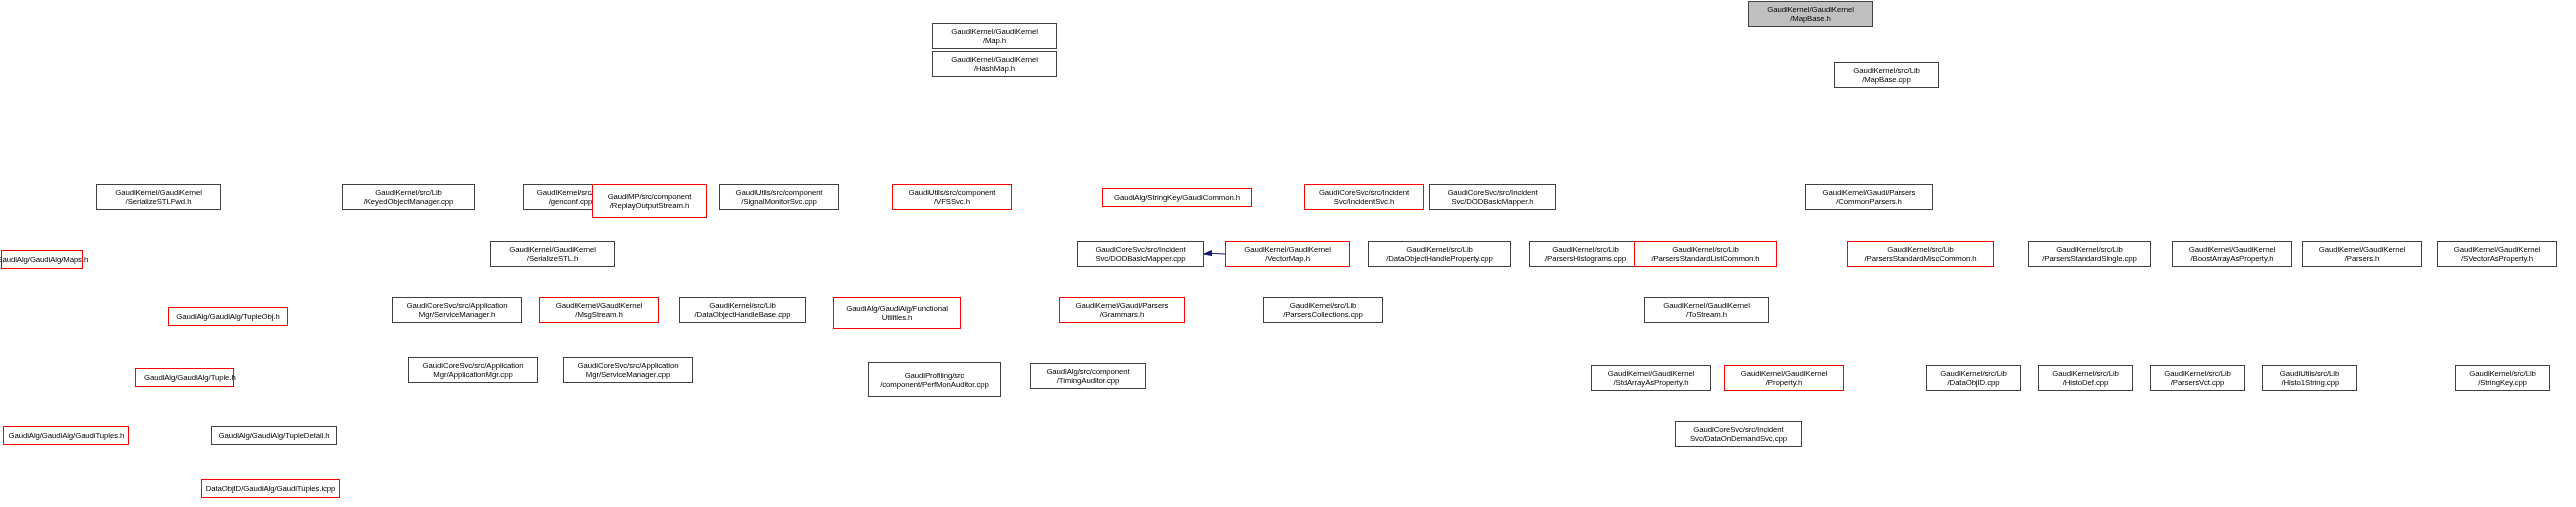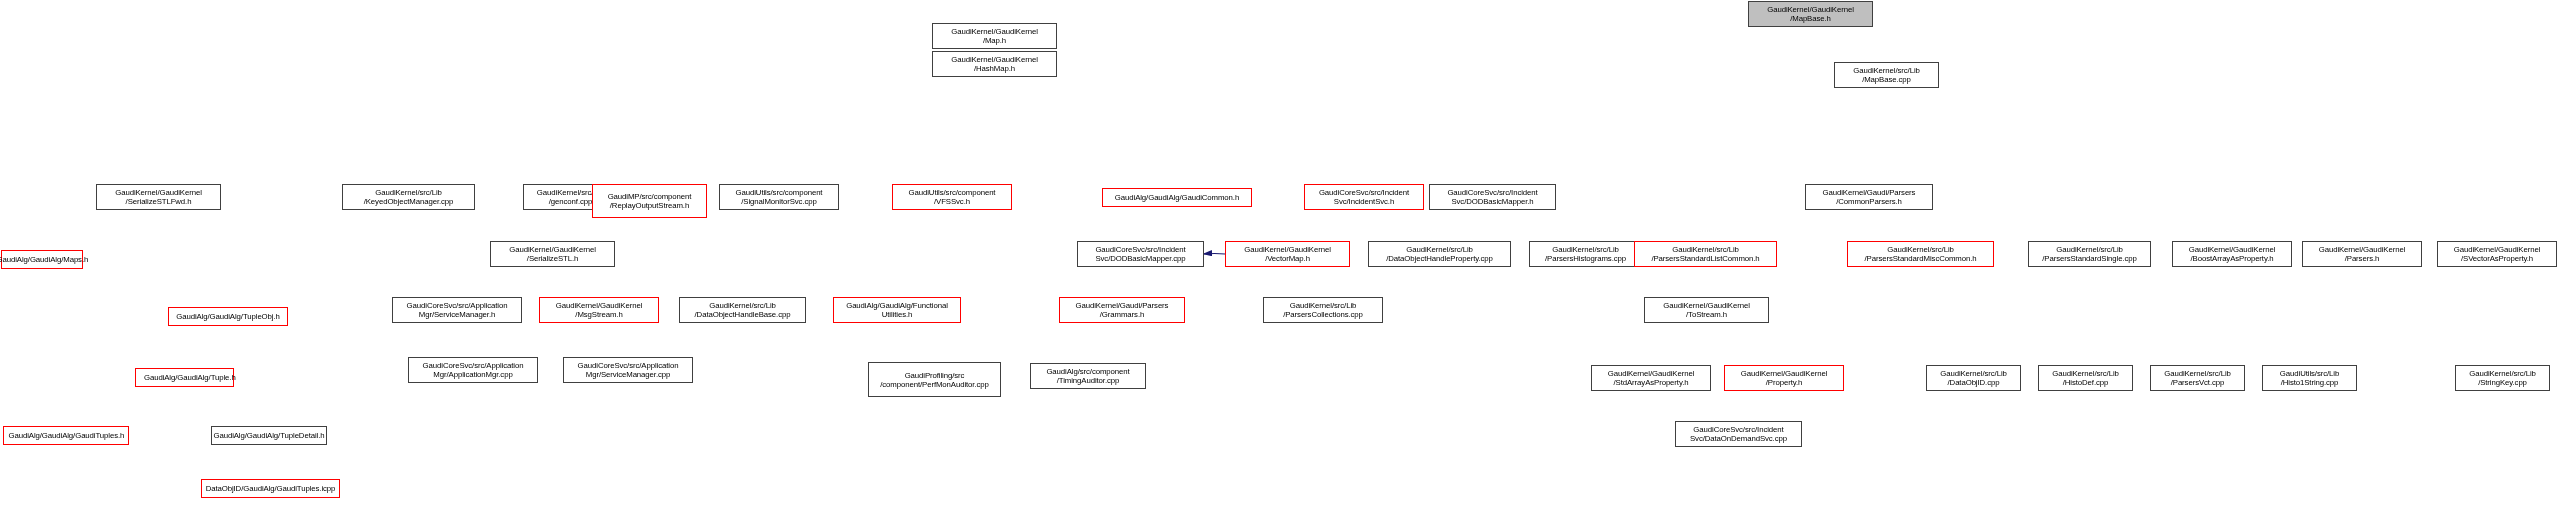--- a/index.html
+++ b/index.html
@@ -120,21 +120,21 @@
     <div class="node" style="left: 342px; top: 184px; width: 133px; height: 26px;">GaudiKernel/src/Lib
 /KeyedObjectManager.cpp</div>
     <div class="node" style="left: 523px; top: 184px; width: 95px; height: 26px;">GaudiKernel/src/Util
 /genconf.cpp</div>
     <div class="node red" style="left: 592px; top: 184px; width: 115px; height: 34px;">GaudiMP/src/component
 /ReplayOutputStream.h</div>
     <div class="node" style="left: 719px; top: 184px; width: 120px; height: 26px;">GaudiUtils/src/component
 /SignalMonitorSvc.cpp</div>
     <div class="node red" style="left: 892px; top: 184px; width: 120px; height: 26px;">GaudiUtils/src/component
 /VFSSvc.h</div>
-    <div class="node red" style="left: 1102px; top: 188px; width: 150px; height: 19px;">GaudiAlg/GaudiAlg/GaudiCommon.h</div>
+    <div class="node red" style="left: 1102px; top: 188px; width: 150px; height: 19px;">GaudiAlg/StringKey/GaudiCommon.h</div>
     <div class="node red" style="left: 1304px; top: 184px; width: 120px; height: 26px;">GaudiCoreSvc/src/Incident
 Svc/IncidentSvc.h</div>
     <div class="node" style="left: 1429px; top: 184px; width: 127px; height: 26px;">GaudiCoreSvc/src/Incident
 Svc/DODBasicMapper.h</div>
     <div class="node" style="left: 1805px; top: 184px; width: 128px; height: 26px;">GaudiKernel/Gaudi/Parsers
 /CommonParsers.h</div>
     <div class="node red" style="left: 1.4px; top: 250px; width: 82px; height: 19px;">GaudiAlg/GaudiAlg/Maps.h</div>
     <div class="node" style="left: 490px; top: 241px; width: 125px; height: 26px;">GaudiKernel/GaudiKernel
 /SerializeSTL.h</div>
     <div class="node" style="left: 1077px; top: 241px; width: 127px; height: 26px;">GaudiCoreSvc/src/Incident
@@ -157,21 +157,21 @@
 /Parsers.h</div>
     <div class="node" style="left: 2437px; top: 241px; width: 120px; height: 26px;">GaudiKernel/GaudiKernel
 /SVectorAsProperty.h</div>
     <div class="node red" style="left: 168px; top: 307px; width: 120px; height: 19px;">GaudiAlg/GaudiAlg/TupleObj.h</div>
     <div class="node" style="left: 392px; top: 297px; width: 130px; height: 26px;">GaudiCoreSvc/src/Application
 Mgr/ServiceManager.h</div>
     <div class="node red" style="left: 539px; top: 297px; width: 120px; height: 26px;">GaudiKernel/GaudiKernel
 /MsgStream.h</div>
     <div class="node" style="left: 679px; top: 297px; width: 127px; height: 26px;">GaudiKernel/src/Lib
 /DataObjectHandleBase.cpp</div>
-    <div class="node red" style="left: 833px; top: 297px; width: 128px; height: 26px;">GaudiAlg/GaudiAlg/Functional
+    <div class="node red" style="left: 833px; top: 297px; width: 128px; height: 32px;">GaudiAlg/GaudiAlg/Functional
 Utilities.h</div>
     <div class="node red" style="left: 1059px; top: 297px; width: 126px; height: 26px;">GaudiKernel/Gaudi/Parsers
 /Grammars.h</div>
     <div class="node" style="left: 1263px; top: 297px; width: 120px; height: 26px;">GaudiKernel/src/Lib
 /ParsersCollections.cpp</div>
     <div class="node" style="left: 1644px; top: 297px; width: 125px; height: 26px;">GaudiKernel/GaudiKernel
 /ToStream.h</div>
     <div class="node" style="left: 408px; top: 357px; width: 130px; height: 26px;">GaudiCoreSvc/src/Application
 Mgr/ApplicationMgr.cpp</div>
     <div class="node" style="left: 563px; top: 357px; width: 130px; height: 26px;">GaudiCoreSvc/src/Application
@@ -183,24 +183,24 @@
     <div class="node" style="left: 1591px; top: 365px; width: 120px; height: 26px;">GaudiKernel/GaudiKernel
 /StdArrayAsProperty.h</div>
     <div class="node red" style="left: 1724px; top: 365px; width: 120px; height: 26px;">GaudiKernel/GaudiKernel
 /Property.h</div>
     <div class="node" style="left: 1926px; top: 365px; width: 95px; height: 26px;">GaudiKernel/src/Lib
 /DataObjID.cpp</div>
     <div class="node" style="left: 2038px; top: 365px; width: 95px; height: 26px;">GaudiKernel/src/Lib
 /HistoDef.cpp</div>
     <div class="node" style="left: 2150px; top: 365px; width: 95px; height: 26px;">GaudiKernel/src/Lib
 /ParsersVct.cpp</div>
-    <div class="node" style="left: 2262px; top: 365px; width: 95px; height: 26px;">GaudiUtils/src/Lib
+    <div class="node" style="left: 2262px; top: 365px; width: 95px; height: 26px; text-align: right;">GaudiUtils/src/Lib
 /Histo1String.cpp</div>
     <div class="node" style="left: 2455px; top: 365px; width: 95px; height: 26px;">GaudiKernel/src/Lib
 /StringKey.cpp</div>
     <div class="node red" style="left: 135px; top: 368px; width: 99px; height: 19px; padding-left: 12px;">GaudiAlg/GaudiAlg/Tuple.h</div>
     <div class="node" style="left: 1675px; top: 421px; width: 127px; height: 26px;">GaudiCoreSvc/src/Incident
 Svc/DataOnDemandSvc.cpp</div>
     <div class="node red" style="left: 3.4px; top: 426px; width: 126px; height: 19px; text-align: right;">GaudiAlg/GaudiAlg/GaudiTuples.h</div>
-    <div class="node" style="left: 211px; top: 426px; width: 116px; height: 19px;">GaudiAlg/GaudiAlg/TupleDetail.h</div>
+    <div class="node" style="left: 211px; top: 426px; width: 126px; height: 19px;">GaudiAlg/GaudiAlg/TupleDetail.h</div>
     <div class="node red" style="left: 201px; top: 479px; width: 139px; height: 19px;">DataObjID/GaudiAlg/GaudiTuples.icpp</div>
   </div>
 
 
 </body></html>

